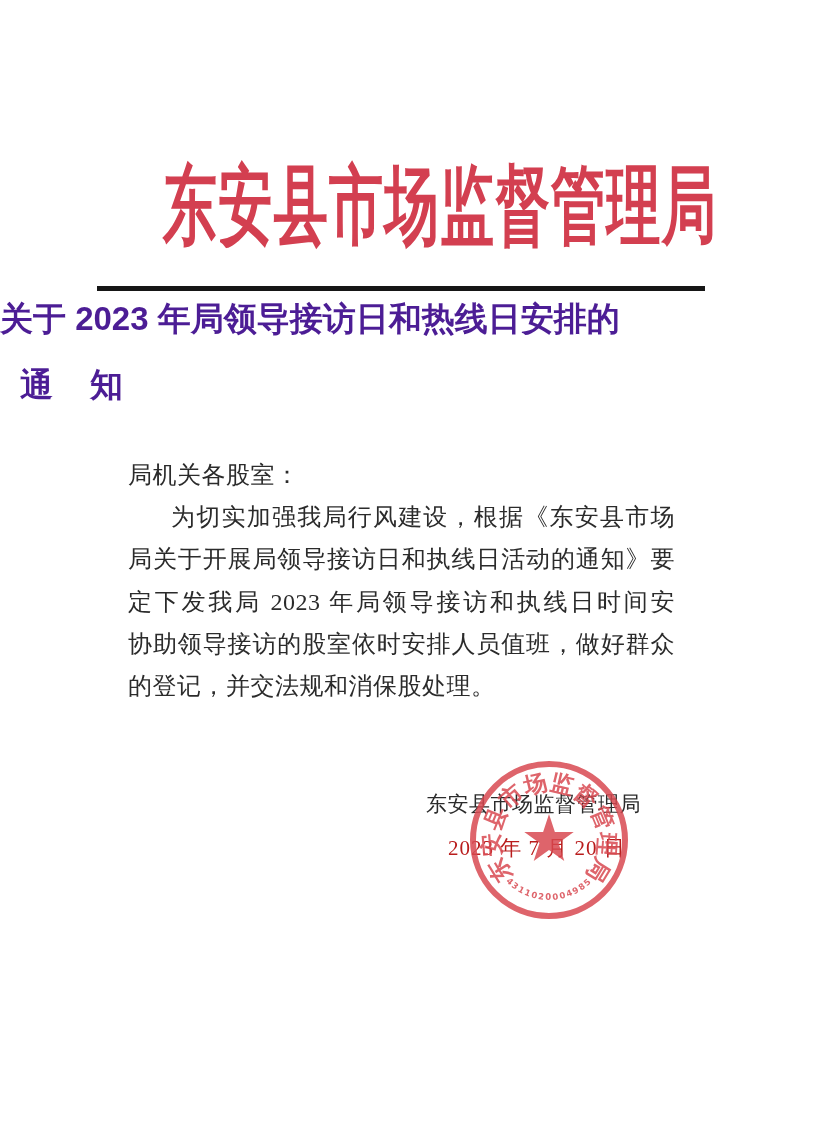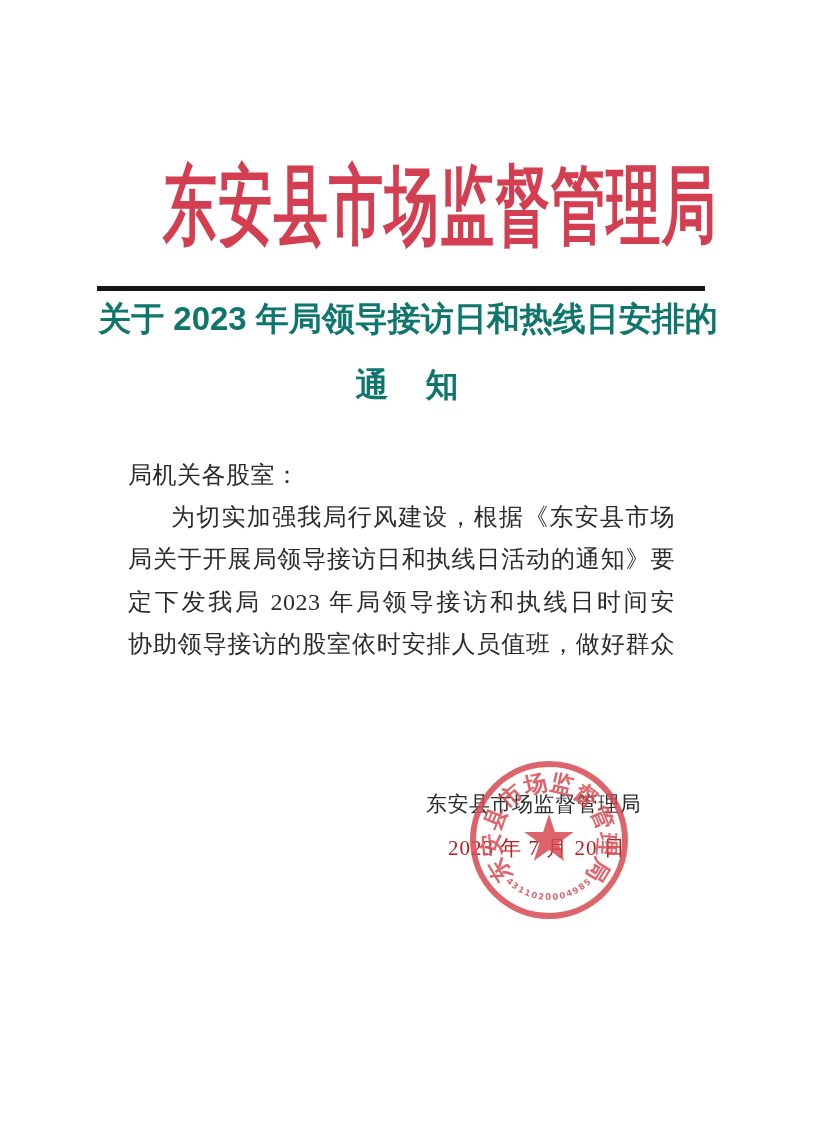--- a/index.html
+++ b/index.html
@@ -41,28 +41,27 @@
     height: 5px;
     background: #161616;
   }
 
   
   .doc-title {
     position: absolute;
     top: 299px;
     left: 0;
     width: 816px;
-    text-align: center;
     font-family: "Liberation Sans", "DejaVu Sans", sans-serif;
     font-weight: 700;
     font-size: 33px;
     line-height: 40px;
-    color: #0f766e;
+    color: #4c1d95;
   }
-  .doc-title .t2 { margin-top: 26px; letter-spacing: 2px; }
+  .doc-title .t2 { margin-top: 26px; letter-spacing: 2px; padding-left: 20px; }
 
   
   .body-block {
     position: absolute;
     left: 128px;
     top: 454px;
     width: 547px;
     font-size: 24px;
     color: #2b2b2b;
     letter-spacing: 0.5px;
@@ -135,20 +134,21 @@
     <div class="t1">关于 2023 年局领导接访日和热线日安排的</div>
     <div class="t2">通　知</div>
   </div>
 
   <div class="body-block">
     <div class="b-line">局机关各股室：</div>
     <div class="b-line jl ind2">为切实加强我局行风建设，根据《东安县市场监督管理</div>
     <div class="b-line jl">局关于开展局领导接访日和执线日活动的通知》要求，现制</div>
     <div class="b-line jl">定下发我局 2023 年局领导接访和执线日时间安排，请负责</div>
     <div class="b-line jl">协助领导接访的股室依时安排人员值班，做好群众来访事项</div>
+    <div class="b-line">的登记，并交法规和消保股处理。</div>
   </div>
 
   <div class="signature">东安县市场监督管理局</div>
   <div class="doc-date">2023 年 7 月 20 日</div>
 
   <svg class="seal" viewBox="0 0 170 170" xmlns="http://www.w3.org/2000/svg">
     <defs>
       <path id="sealArcTop" d="M 49.6 120.4 A 50 50 0 1 1 120.4 120.4" fill="none"></path>
       <path id="sealArcBottom" d="M 35.9 119.4 A 60 60 0 0 0 134.1 119.4" fill="none"></path>
     </defs>

